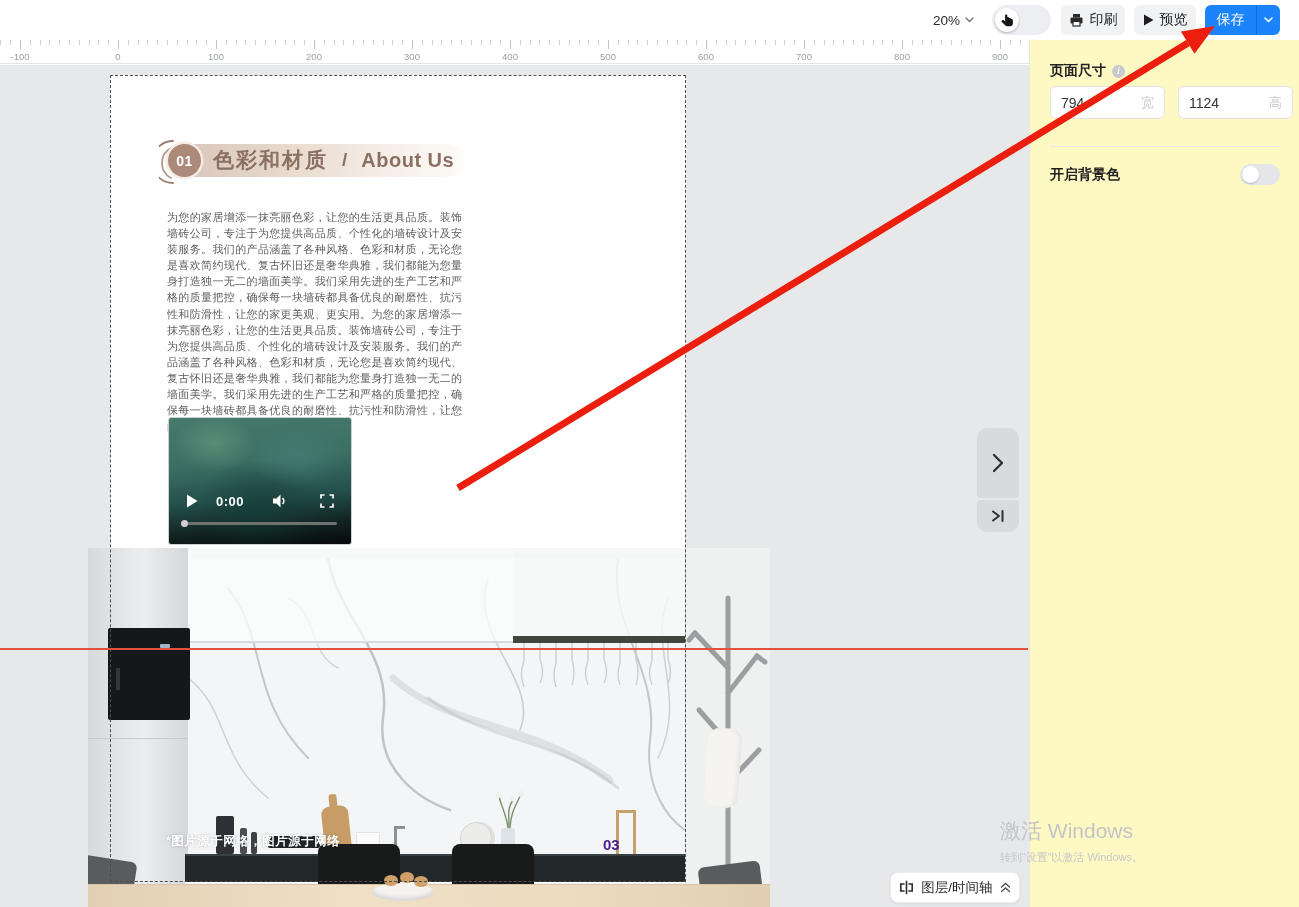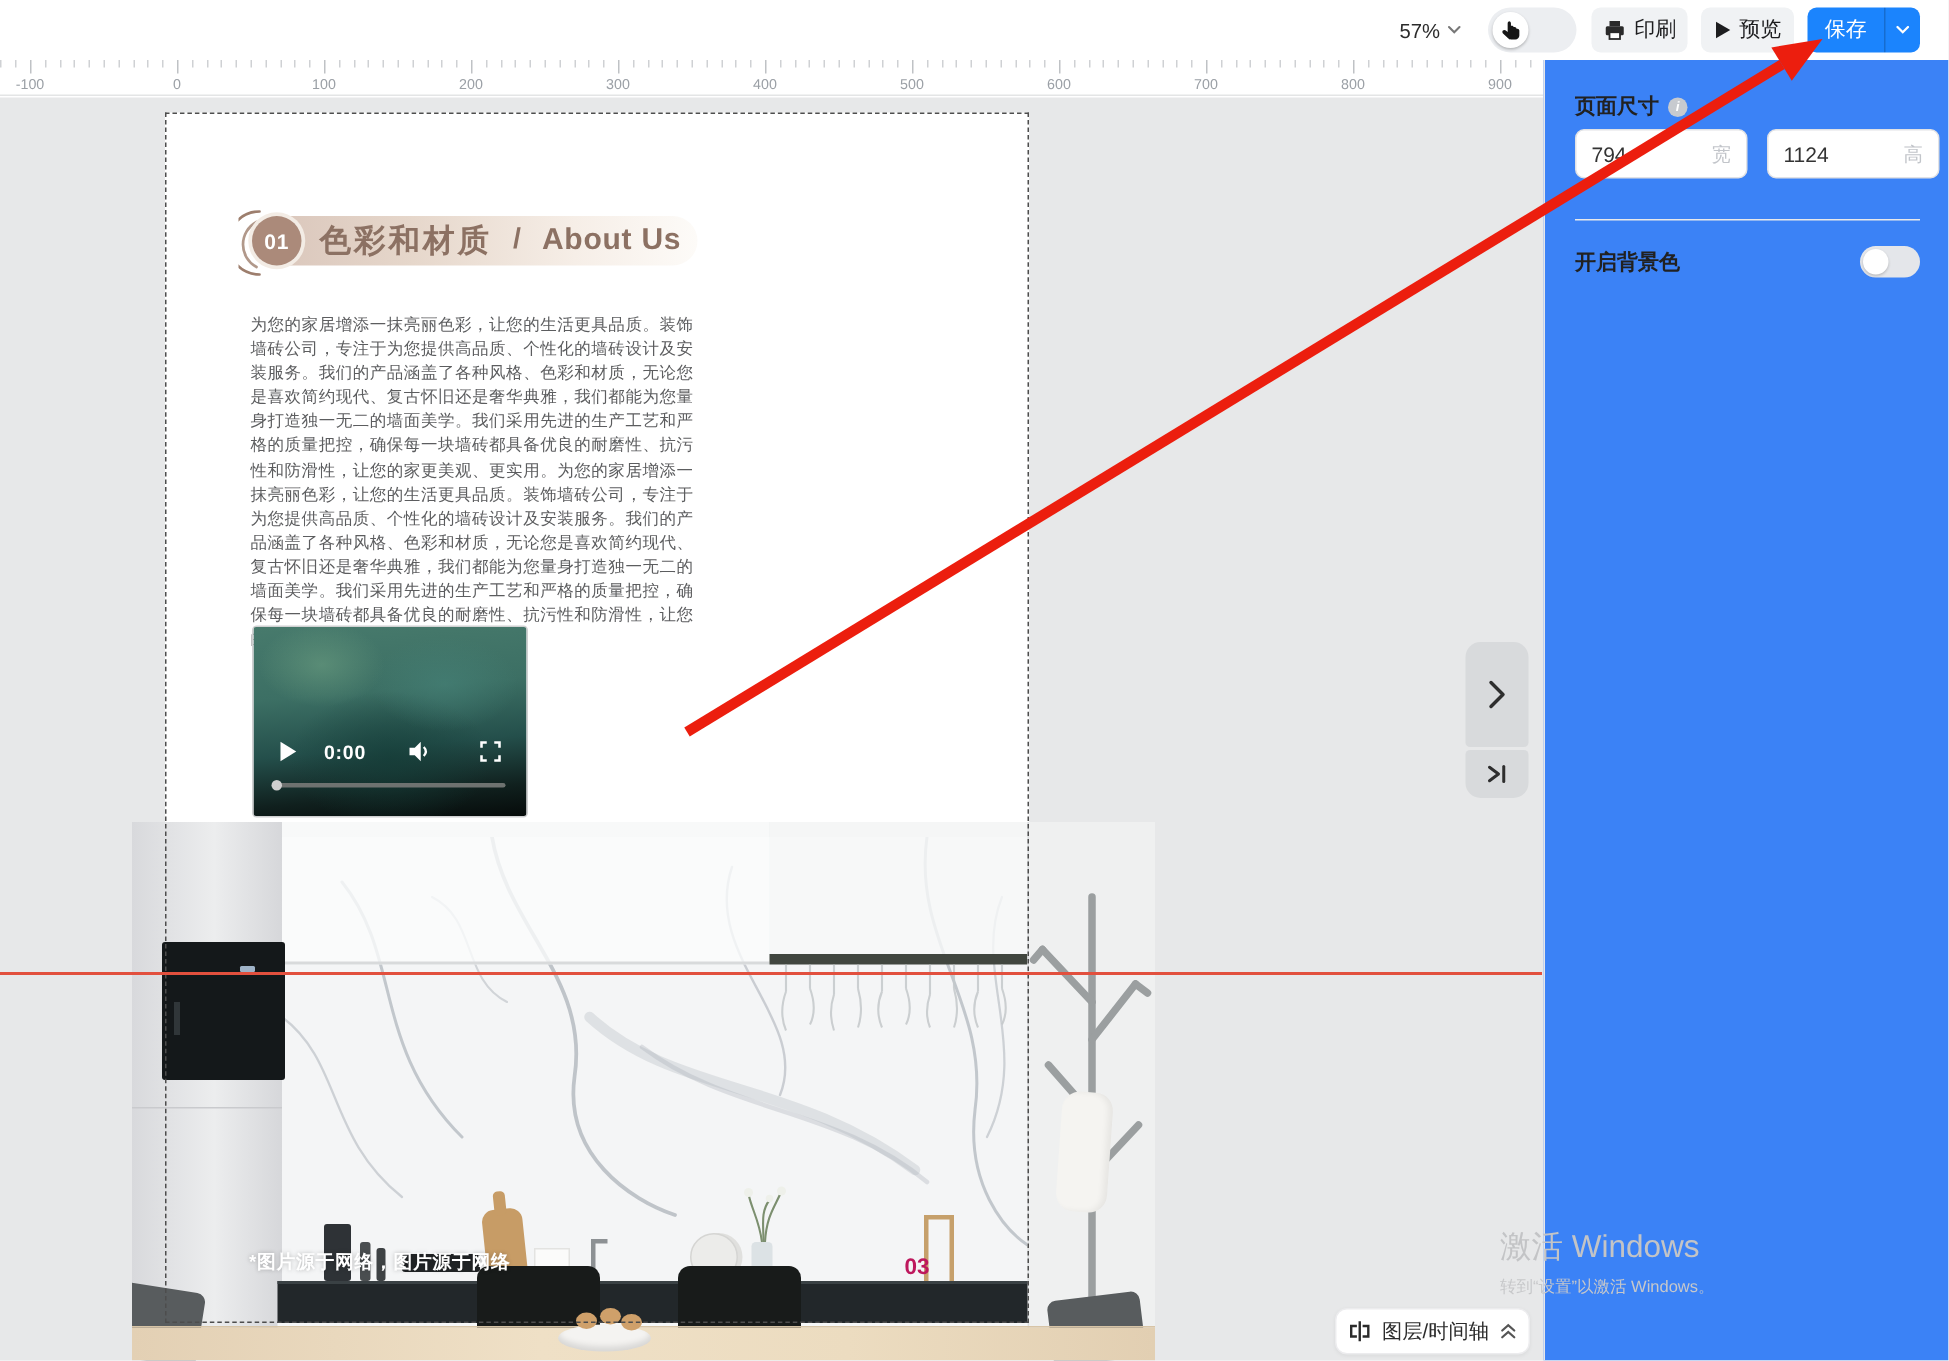--- a/index.html
+++ b/index.html
@@ -107,36 +107,36 @@
   .plates { left:372px; top:274px; width:32px; height:32px; border-radius:50%; background:#ececea; border:1px solid #d5d5d3; box-shadow:3px 0 0 #e0e0de; }
   .vase { left:413px; top:280px; width:14px; height:26px; background:rgba(215,222,226,.85); border-radius:3px 3px 5px 5px; }
   .standw { left:528px; top:262px; width:20px; height:44px; border-left:3px solid #c6a06b; border-right:3px solid #c6a06b; border-top:3px solid #c6a06b; }
   .cloth { position:absolute; left:618px; top:180px; width:34px; height:80px; background:#f5f4f1;
            border-radius:12px; transform:rotate(4deg); box-shadow:inset -3px 0 4px rgba(0,0,0,.06); }
   .bowl { position:absolute; left:284px; top:335px; width:62px; height:18px; background:#f4f3f1; border-radius:50%; box-shadow:inset 0 -3px 4px rgba(0,0,0,.12); }
   .bun { position:absolute; width:14px; height:11px; background:#cfa06a; border-radius:50%; }
 
   .photo-caption { position:absolute; left:166px; top:833px; z-index:7; color:#fff; font-weight:bold;
                    font-size:12.5px; letter-spacing:.5px; text-shadow:0 0 3px rgba(0,0,0,.25); }
-  .page-num { position:absolute; left:603px; top:836px; z-index:7; color:#be185d; font-weight:bold; font-size:15px; }
+  .page-num { position:absolute; left:603px; top:836px; z-index:7; color:#4c1d95; font-weight:bold; font-size:15px; }
 
   
   .pager { position:absolute; left:977px; top:428px; width:42px; z-index:10; display:flex; flex-direction:column; gap:2px; }
   .pager-btn { background:#d8dadc; display:flex; align-items:center; justify-content:center; cursor:pointer; }
   .pager-next { height:70px; border-radius:10px 10px 3px 3px; }
   .pager-last { height:32px; border-radius:3px 3px 10px 10px; }
 
   
   .layers-btn { position:absolute; left:890px; top:872px; width:130px; height:31px; background:#fff;
                 border:1px solid #ececee; border-radius:8px; z-index:10; display:flex; align-items:center;
                 justify-content:center; gap:7px; font-size:13.5px; color:#2b2b2b; cursor:pointer;
                 box-shadow:0 1px 3px rgba(0,0,0,.06); }
 
   
-  .panel { position:absolute; left:1029px; top:40px; width:270px; height:867px; background:#3b82f6;
+  .panel { position:absolute; left:1029px; top:40px; width:270px; height:867px; background:#fef9c3;
            border-left:1px solid #e6e6e8; z-index:15; }
   .panel-title-row { position:absolute; left:20px; top:22px; display:flex; align-items:center; gap:6px; }
   .panel-title { font-size:14px; font-weight:bold; color:#212121; }
   .info-icon { width:13px; height:13px; border-radius:50%; background:#c7cacf; color:#fff; font-size:9px;
                font-weight:bold; display:flex; align-items:center; justify-content:center; font-style:italic; }
   .info-icon::after { content:"i"; }
   .size-input { position:absolute; top:46px; width:115px; height:33px; background:#fff; border:1px solid #e1e2e5;
                 border-radius:6px; display:flex; align-items:center; padding:0 10px; cursor:text; }
   .size-input .val { flex:1; font-size:14px; color:#333; }
   .size-input .unit { font-size:13px; color:#c2c5ca; }
@@ -451,21 +451,21 @@
     <div class="tick" style="left: 980.4px;"></div>
     <div class="tick" style="left: 990.2px;"></div>
     <div class="tick major" style="left: 1000px;"></div>
     <span class="tick-label" style="left: 1000px;">900</span>
     <div class="tick" style="left: 1009.8px;"></div>
     <div class="tick" style="left: 1019.6px;"></div>
   </div>
 
 <div class="toolbar">
   <div class="zoom-ctl">
-    <span>57%</span>
+    <span>20%</span>
     <svg width="9" height="6" viewBox="0 0 9 6">
         <polyline points="1,1 4.5,4.5 8,1" fill="none" stroke="#777" stroke-width="1.4" stroke-linecap="round"></polyline>
       </svg>
   </div>
   <div class="hand-toggle">
     <div class="hand-knob">
       <svg width="14" height="15" viewBox="0 0 14 15">
         <path d="M6.5,1.2 c-0.8,0 -1.4,0.6 -1.4,1.4 v5.8 l-1.2,-1.1 c-0.6,-0.5 -1.5,-0.5 -2,0.1 c-0.5,0.6 -0.4,1.4 0.1,1.9 l3.4,3.2 c0.5,0.5 1.2,0.8 1.9,0.8 h2.9 c1.5,0 2.7,-1.2 2.7,-2.7 v-3.2 c0,-0.7 -0.6,-1.3 -1.3,-1.3 h-0.6 c0,-0.6 -0.6,-1.1 -1.2,-1.1 h-0.7 c-0.1,-0.5 -0.6,-0.9 -1.1,-0.9 h-0.7 v-1.5 c0,-0.8 -0.6,-1.4 -1.4,-1.4 z" fill="#161616"></path>
       </svg>
     </div>

